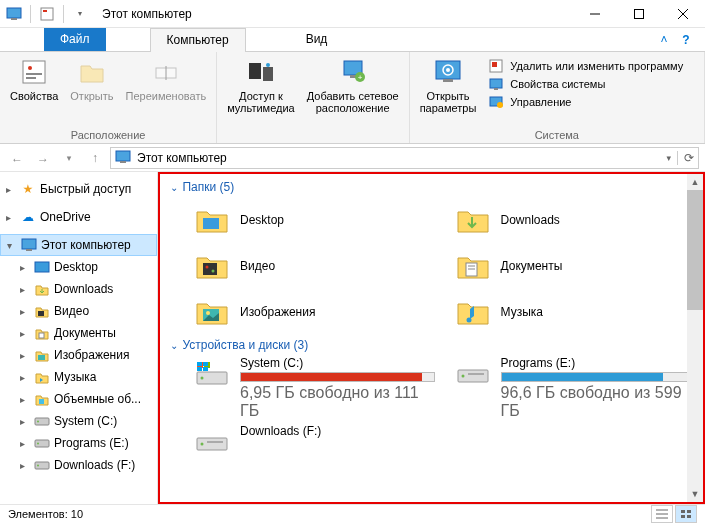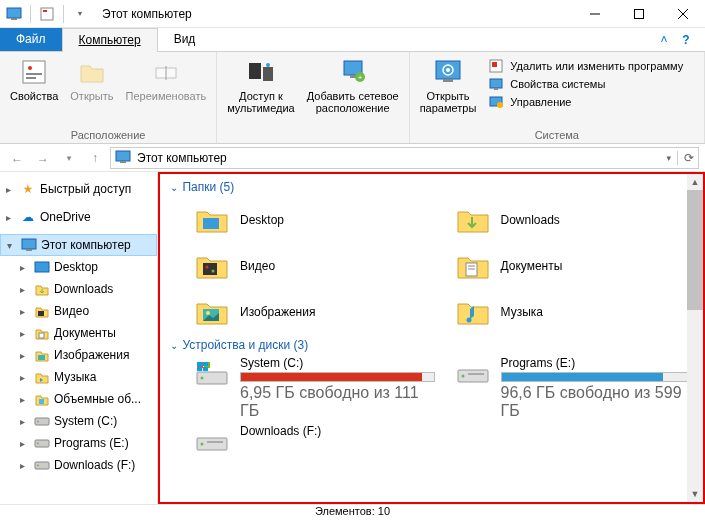--- a/index.html
+++ b/index.html
@@ -9,23 +9,23 @@
 .titlebar { height: 28px; display: flex; align-items: center; border-bottom: 1px solid #e5e5e5; }
 .qat { display: flex; align-items: center; padding: 0 4px; gap: 2px; }
 .qat-icon { width: 20px; height: 20px; display: flex; align-items: center; justify-content: center; }
 .qat-sep { width: 1px; height: 18px; background: #d0d0d0; margin: 0 4px; }
 .title-text { flex: 1; padding-left: 8px; font-size: 12px; }
 .win-controls { display: flex; }
 .win-btn { width: 44px; height: 28px; display: flex; align-items: center; justify-content: center; font-size: 10px; cursor: default; }
 
 
 .tabs { height: 24px; display: flex; background: #fff; border-bottom: 1px solid #d0d0d0; }
-.tab { padding: 4px 16px; font-size: 12px; cursor: default; }
+.tab { padding: 4px 16px; font-size: 12px; cursor: default; margin-left: 44px; }
 .tab.file { background: #1979ca; color: #fff; }
-.tab.active { background: #f5f5f5; border: 1px solid #d0d0d0; border-bottom: none; margin-bottom: -1px; text-decoration: underline; }
+.tab.active { background: #f5f5f5; border: 1px solid #d0d0d0; border-bottom: none; margin-bottom: -1px; }
 .ribbon-help { margin-left: auto; display: flex; align-items: center; padding-right: 8px; color: #0078d7; }
 .ribbon-help span { width: 22px; text-align: center; }
 
 
 .ribbon { height: 92px; background: #f5f5f5; border-bottom: 1px solid #d0d0d0; display: flex; }
 .ribbon-group { display: flex; flex-direction: column; border-right: 1px solid #e0e0e0; padding: 2px 4px 0; }
 .ribbon-row { display: flex; flex: 1; align-items: flex-start; }
 .ribbon-btn { display: flex; flex-direction: column; align-items: center; padding: 2px 6px; min-width: 48px; cursor: default; text-align: center; }
 .ribbon-btn .ico { width: 32px; height: 32px; display: flex; align-items: center; justify-content: center; font-size: 22px; }
 .ribbon-btn .lbl { font-size: 11px; line-height: 12px; margin-top: 2px; white-space: pre-line; }
@@ -68,21 +68,21 @@
 .drive-bar { height: 10px; border: 1px solid #bbb; margin: 2px 0; position: relative; background: #eee; }
 .drive-bar-fill { height: 100%; }
 .drive-free { font-size: 16px; color: #666; }
 
 .scrollbar-v { position: absolute; right: 0; top: 0; bottom: 0; width: 16px; background: #f0f0f0; display: flex; flex-direction: column; align-items: center; }
 .scrollbar-v .sb-btn { height: 16px; width: 100%; display: flex; align-items: center; justify-content: center; color: #666; font-size: 9px; }
 .scrollbar-v .sb-track { flex: 1; width: 100%; position: relative; }
 .scrollbar-v .sb-thumb { position: absolute; top: 0; width: 100%; height: 120px; background: #c2c2c2; }
 
 
-.statusbar { height: 18px; border-top: 1px solid #e5e5e5; display: flex; align-items: center; padding: 0 8px; font-size: 11px; gap: 12px; flex-direction: column; }
+.statusbar { height: 18px; border-top: 1px solid #e5e5e5; display: flex; align-items: center; padding: 0 8px; font-size: 11px; gap: 12px; }
 .statusbar .views { margin-left: auto; display: flex; gap: 2px; }
 .statusbar .view-btn { width: 22px; height: 18px; border: 1px solid #ccc; display: flex; align-items: center; justify-content: center; }
 
 
 .folder-svg { width: 34px; height: 28px; }
 .drive-svg { width: 34px; height: 24px; }
 .pc-monitor { width: 16px; height: 14px; }
 </style>
 </head>
 <body>

